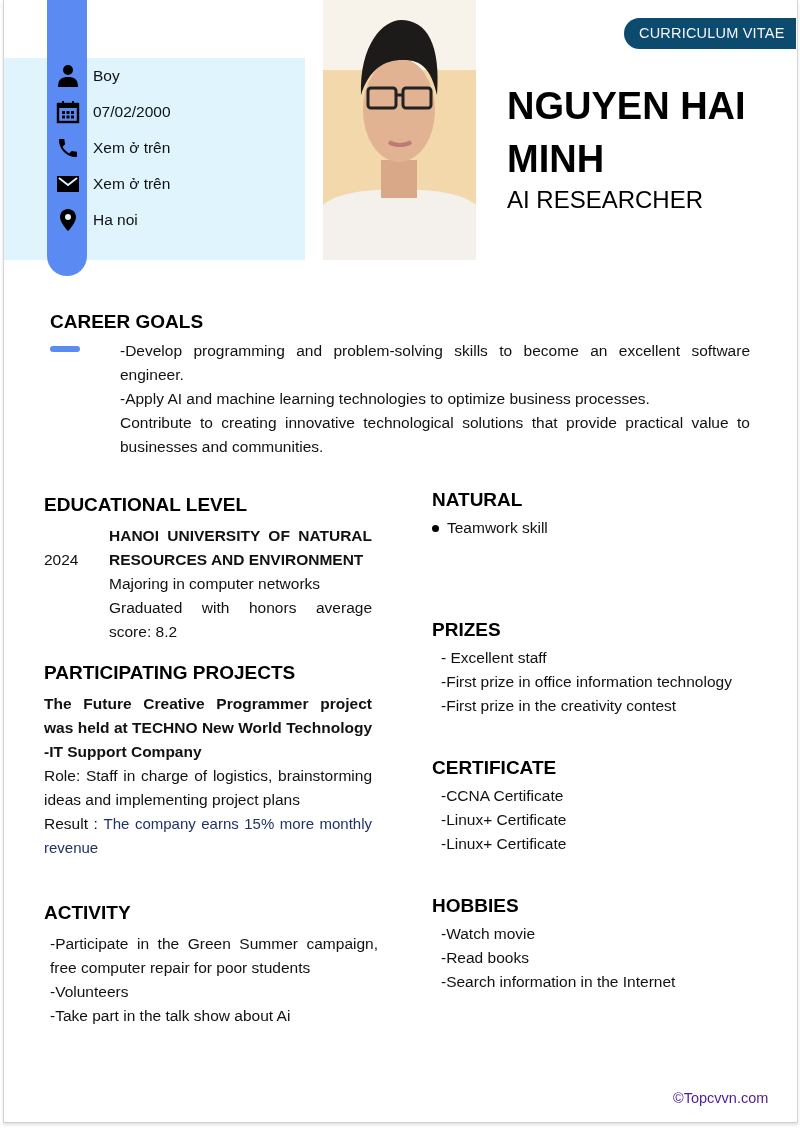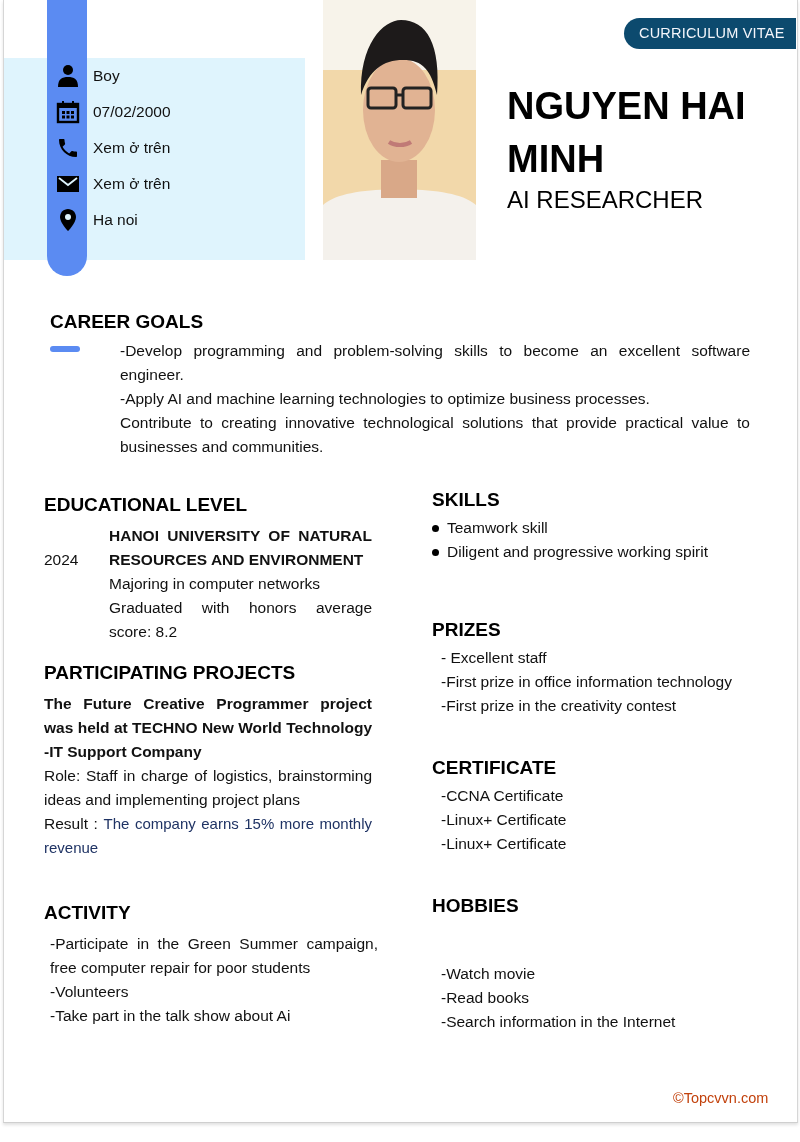--- a/index.html
+++ b/index.html
@@ -31,21 +31,21 @@
   .edu-year { position: absolute; left: 44px; top: 548px; font-size: 15.5px; line-height: 24px; }
   .edu-body { position: absolute; left: 109px; top: 524px; width: 263px; font-size: 15.5px; line-height: 24px; text-align: justify; }
   .edu-body p, .col-left p { margin: 0; }
   .bold { font-weight: bold; }
   .result-val { color: #1f3364; font-size: 15px; }
   .skills { position: absolute; left: 432px; top: 516px; font-size: 15.5px; line-height: 24px; }
   .skills .li { display: flex; align-items: center; }
   .skills .dot { width: 7px; height: 7px; border-radius: 50%; background: #000; margin-right: 8px; margin-left: 0px; }
   .list-right { position: absolute; left: 441px; font-size: 15.5px; line-height: 24px; color: #111; }
   .list-right div { white-space: nowrap; }
-  .footer { position: absolute; left: 673px; top: 1090px; font-size: 14.5px; color: #c2410c; }
+  .footer { position: absolute; left: 673px; top: 1090px; font-size: 14.5px; color: #4c1d95; }
 </style>
 </head>
 <body>
 
 <div class="page"></div>
 
 <div class="info-panel"></div>
 <div class="accent-bar"></div>
 
 <div class="info-row" style="top:62px;">
@@ -143,46 +143,42 @@
   <p><span>Result : </span><span class="result-val">The company earns 15% more monthly revenue</span></p>
 </div>
 
 <div class="sec-title" style="left:44px; top:902px;">ACTIVITY</div>
 <div class="col-left" style="top:932px; text-align: justify; margin-left: 6px;">
   <p>-Participate in the Green Summer campaign, free computer repair for poor students</p>
   <p>-Volunteers</p>
   <p>-Take part in the talk show about Ai</p>
 </div>
 
-<div class="sec-title" style="left:432px; top:489px;">SKILLS</div>
+<div class="sec-title" style="left:432px; top:489px;">NATURAL</div>
 <div class="skills">
   <div class="li">
       <span class="dot"></span>
       <span>Teamwork skill</span>
-    </div>
-  <div class="li">
-      <span class="dot"></span>
-      <span>Diligent and progressive working spirit</span>
     </div>
 </div>
 
 <div class="sec-title" style="left:432px; top:619px;">PRIZES</div>
 <div class="list-right" style="top:646px;">
   <div>- Excellent staff</div>
   <div>-First prize in office information technology</div>
   <div>-First prize in the creativity contest</div>
 </div>
 
 <div class="sec-title" style="left:432px; top:757px;">CERTIFICATE</div>
 <div class="list-right" style="top:784px;">
   <div>-CCNA Certificate</div>
   <div>-Linux+ Certificate</div>
   <div>-Linux+ Certificate</div>
 </div>
 
 <div class="sec-title" style="left:432px; top:895px;">HOBBIES</div>
-<div class="list-right" style="top:922px;margin-top:40px;">
+<div class="list-right" style="top:922px;">
   <div>-Watch movie</div>
   <div>-Read books</div>
   <div>-Search information in the Internet</div>
 </div>
 
 <div class="footer">©Topcvvn.com</div>
 
 </body></html>

